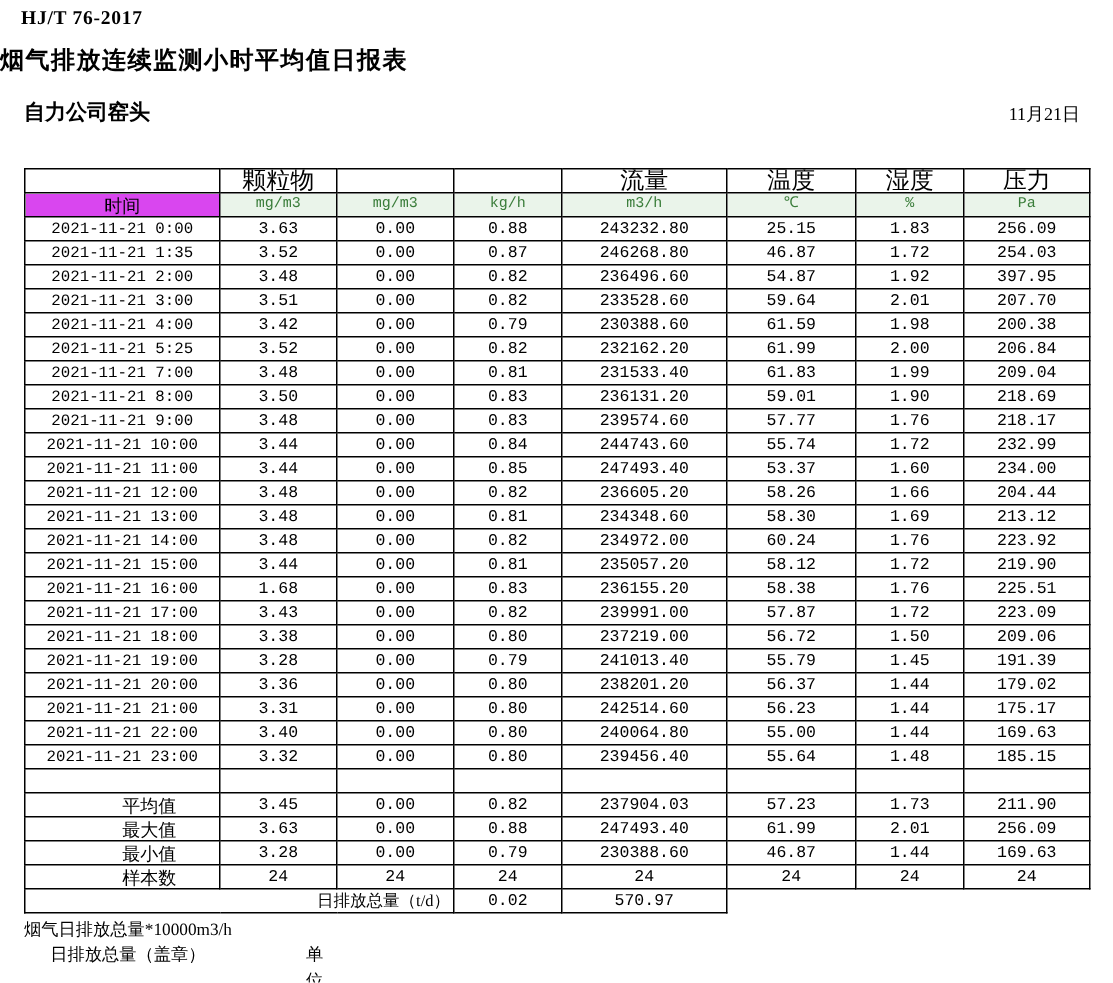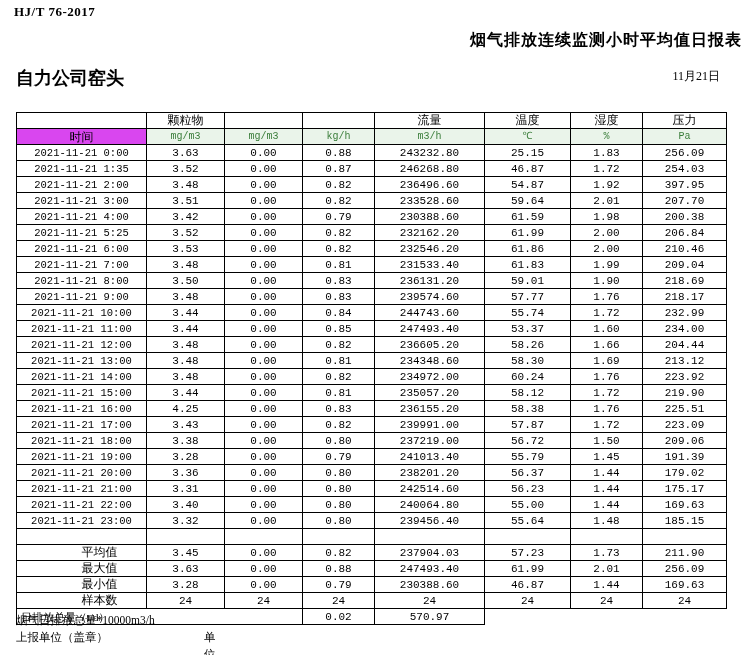--- a/index.html
+++ b/index.html
@@ -22,38 +22,38 @@
     font-family: "Liberation Serif", serif;
     font-weight: bold;
     font-size: 13px;
     letter-spacing: 0.5px;
   }
   .doc-title {
     position: absolute;
     left: 0;
     right: 0;
     top: 30px;
-    text-align: right;
+    text-align: left;
     font-family: "Liberation Serif", serif;
     font-weight: bold;
     font-size: 16px;
     letter-spacing: 1px;
   }
   .subhead {
     position: absolute;
     top: 66px;
     left: 0;
     right: 0;
     height: 20px;
   }
   .subhead .station {
     position: absolute;
     left: 16px;
     top: 0;
-    font-size: 18px;
+    font-size: 14px;
     font-weight: bold;
     font-family: "Liberation Serif", serif;
   }
   .subhead .date {
     position: absolute;
     right: 22px;
     top: 2px;
     font-size: 12px;
     font-family: "Liberation Serif", serif;
   }
@@ -72,22 +72,22 @@
     height: 15px;
     padding: 0 2px;
     text-align: center;
     vertical-align: middle;
     line-height: 14px;
     white-space: nowrap;
     overflow: hidden;
   }
   .grp-head td {
     height: 22px;
-    font-size: 12px;
-    font-family: Liberation Mono, monospace;
+    font-size: 16px;
+    font-family: Liberation Sans, sans-serif;
   }
   .unit-row td {
     color: #3a7d3a;
     font-size: 10px;
     font-family: "Liberation Mono", monospace;
     background: #eaf4ea;
   }
   .unit-row td.time-head {
     color: #000000;
     font-size: 12px;
@@ -103,38 +103,39 @@
     font-size: 10.5px;
   }
   .blank-row td {
     height: 15px;
   }
   .stat-row td {
     font-family: "Liberation Mono", monospace;
     font-size: 11px;
   }
   .stat-row td.label {
-    font-family: Liberation Mono, monospace;
+    font-family: Liberation Sans, sans-serif;
     font-size: 12px;
     padding-left: 38px;
   }
   .total-row td.label {
     font-family: "Liberation Serif", serif;
     font-size: 11px;
-    text-align: left;
+    text-align: right;
     padding-left: 4px;
   }
   .no-borders { border: none !important; }
   .footer {
     position: absolute;
     left: 16px;
     top: 612px;
     font-size: 11.5px;
     font-family: "Liberation Serif", serif;
     line-height: 17px;
+    text-align: center;
   }
   .footer .line2 { position: relative; }
   .footer .unitword {
     position: absolute;
     left: 188px;
     top: 0;
   }
   .footer .line3 { margin-top: 1px; }
 </style>
 </head>
@@ -235,30 +236,20 @@
       <td class="tcol">2021-11-21 5:25</td>
       <td>3.52</td>
       <td>0.00</td>
       <td>0.82</td>
       <td>232162.20</td>
       <td>61.99</td>
       <td>2.00</td>
       <td>206.84</td>
     </tr>
     <tr class="data-row">
-      <td class="tcol">2021-11-21 6:00</td>
-      <td>3.53</td>
-      <td>0.00</td>
-      <td>0.82</td>
-      <td>232546.20</td>
-      <td>61.86</td>
-      <td>2.00</td>
-      <td>210.46</td>
-    </tr>
-    <tr class="data-row">
       <td class="tcol">2021-11-21 7:00</td>
       <td>3.48</td>
       <td>0.00</td>
       <td>0.81</td>
       <td>231533.40</td>
       <td>61.83</td>
       <td>1.99</td>
       <td>209.04</td>
     </tr>
     <tr class="data-row">
@@ -336,21 +327,21 @@
       <td>3.44</td>
       <td>0.00</td>
       <td>0.81</td>
       <td>235057.20</td>
       <td>58.12</td>
       <td>1.72</td>
       <td>219.90</td>
     </tr>
     <tr class="data-row">
       <td class="tcol">2021-11-21 16:00</td>
-      <td>4.25</td>
+      <td>1.68</td>
       <td>0.00</td>
       <td>0.83</td>
       <td>236155.20</td>
       <td>58.38</td>
       <td>1.76</td>
       <td>225.51</td>
     </tr>
     <tr class="data-row">
       <td class="tcol">2021-11-21 17:00</td>
       <td>3.43</td>
@@ -481,17 +472,17 @@
       <td class="no-borders"></td>
       <td class="no-borders"></td>
       <td class="no-borders"></td>
     </tr>
   </tbody>
 </table>
 
 <div class="footer">
   <div class="line1">烟气日排放总量*10000m3/h</div>
   <div class="line2">
-    <span>上报单位（盖章）</span>
+    <span>日排放总量（盖章）</span>
     <span class="unitword">单位</span>
   </div>
   <div class="line3"></div>
 </div>
 
 </body></html>

